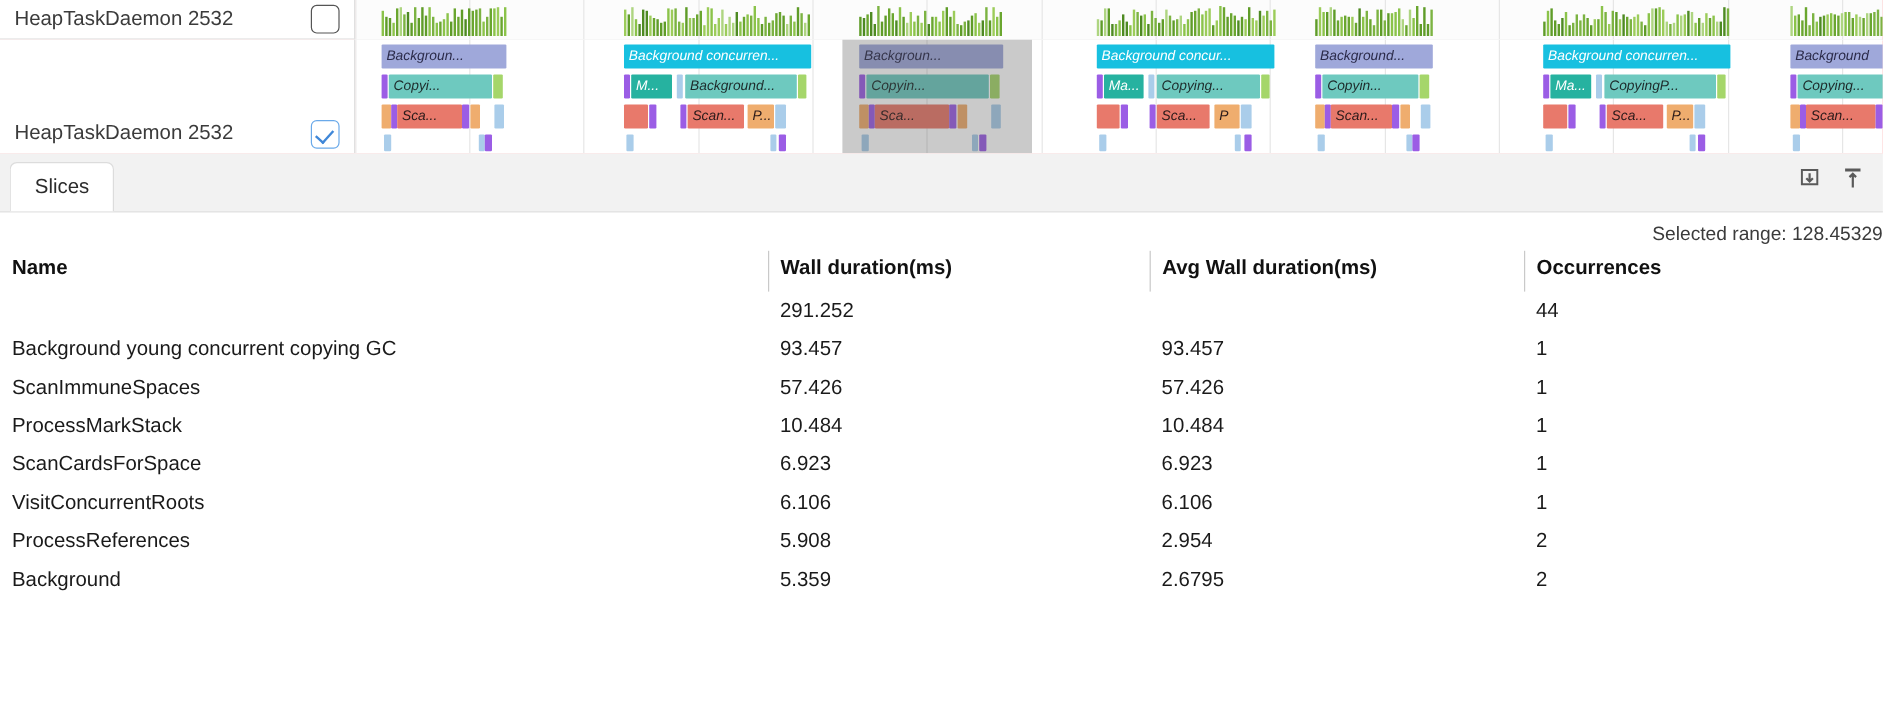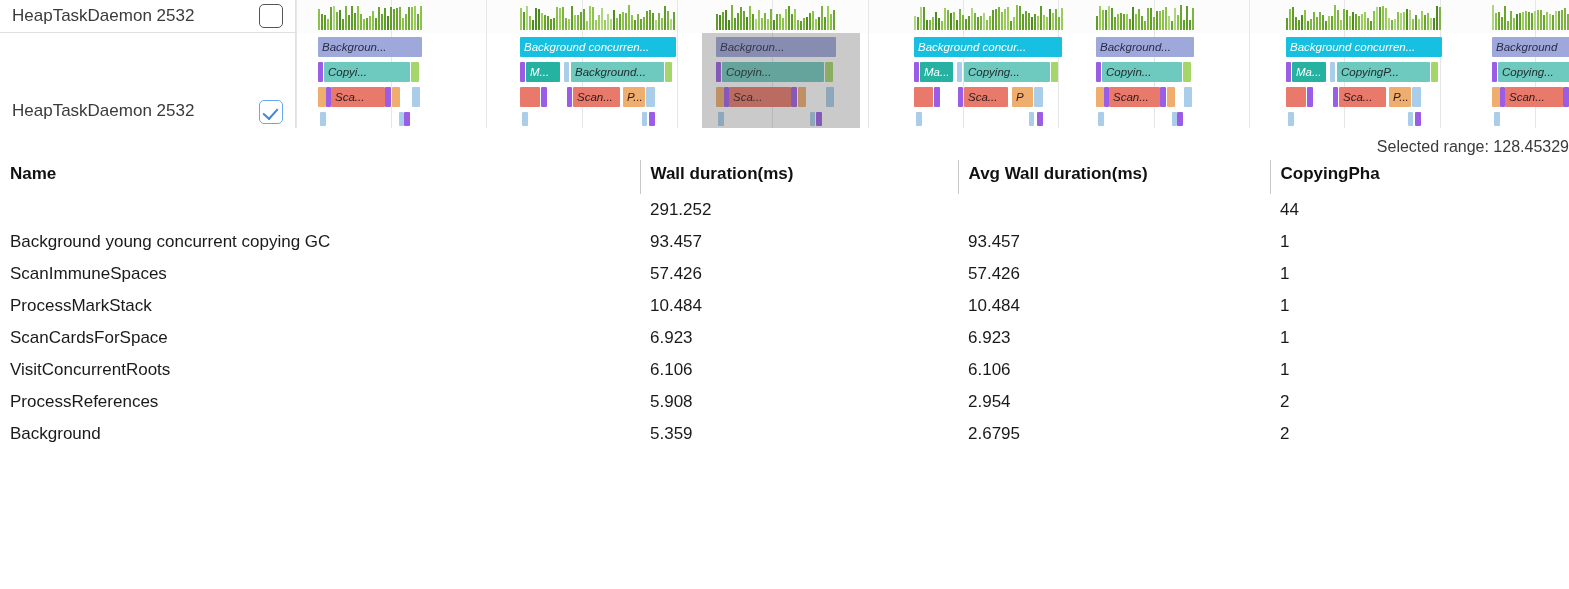--- a/index.html
+++ b/index.html
@@ -529,36 +529,55 @@
         <div class="slice depth2" style="left: 1209px; width: 58px; background: rgb(232, 121, 107); color: rgb(42, 26, 26);">Scan...</div>
         <div class="slice depth2 tiny" style="left: 1267px; width: 6px; background: rgb(155, 93, 229);"></div>
         <div class="slice depth3 tiny" style="left: 1198px; width: 6px; background: rgb(170, 205, 234);"></div>
       </div>
   </div>
 
 </div>
 
 <div id="details">
 
+  <div id="tabstrip">
+    <div class="tab">
+      <span>Slices</span>
+    </div>
+    <div id="tab-actions">
+      <div class="tab-action">
+        <svg viewBox="0 0 24 24" width="22" height="22" fill="none" stroke="currentColor" stroke-width="1.8">
+          <path d="M5 4h14v13H5z"></path>
+          <path d="M12 7v7M9 11.5l3 3 3-3" stroke-width="2"></path>
+        </svg>
+      </div>
+      <div class="tab-action">
+        <svg viewBox="0 0 24 24" width="22" height="22" fill="none" stroke="currentColor" stroke-width="1.8">
+          <path d="M5 4h14" stroke-width="2.6"></path>
+          <path d="M12 20V8M9 10.5l3-3 3 3" stroke-width="2"></path>
+        </svg>
+      </div>
+    </div>
+  </div>
 
   <div id="selected-range">Selected range: 128.45329</div>
 
   <table id="agg">
     <colgroup>
       <col class="c-name">
         <col class="c-wall">
         <col class="c-avg">
         <col class="c-occ">
     </colgroup>
     <thead>
       <tr>
         <th class="first">Name</th>
         <th>Wall duration(ms)</th>
         <th>Avg Wall duration(ms)</th>
-        <th>CopyingPha</th>
+        <th>Occurrences</th>
       </tr>
     </thead>
     <tbody id="agg-body">
         <tr>
           <td></td>
           <td>291.252</td>
           <td></td>
           <td>44</td>
         </tr>
         <tr>

